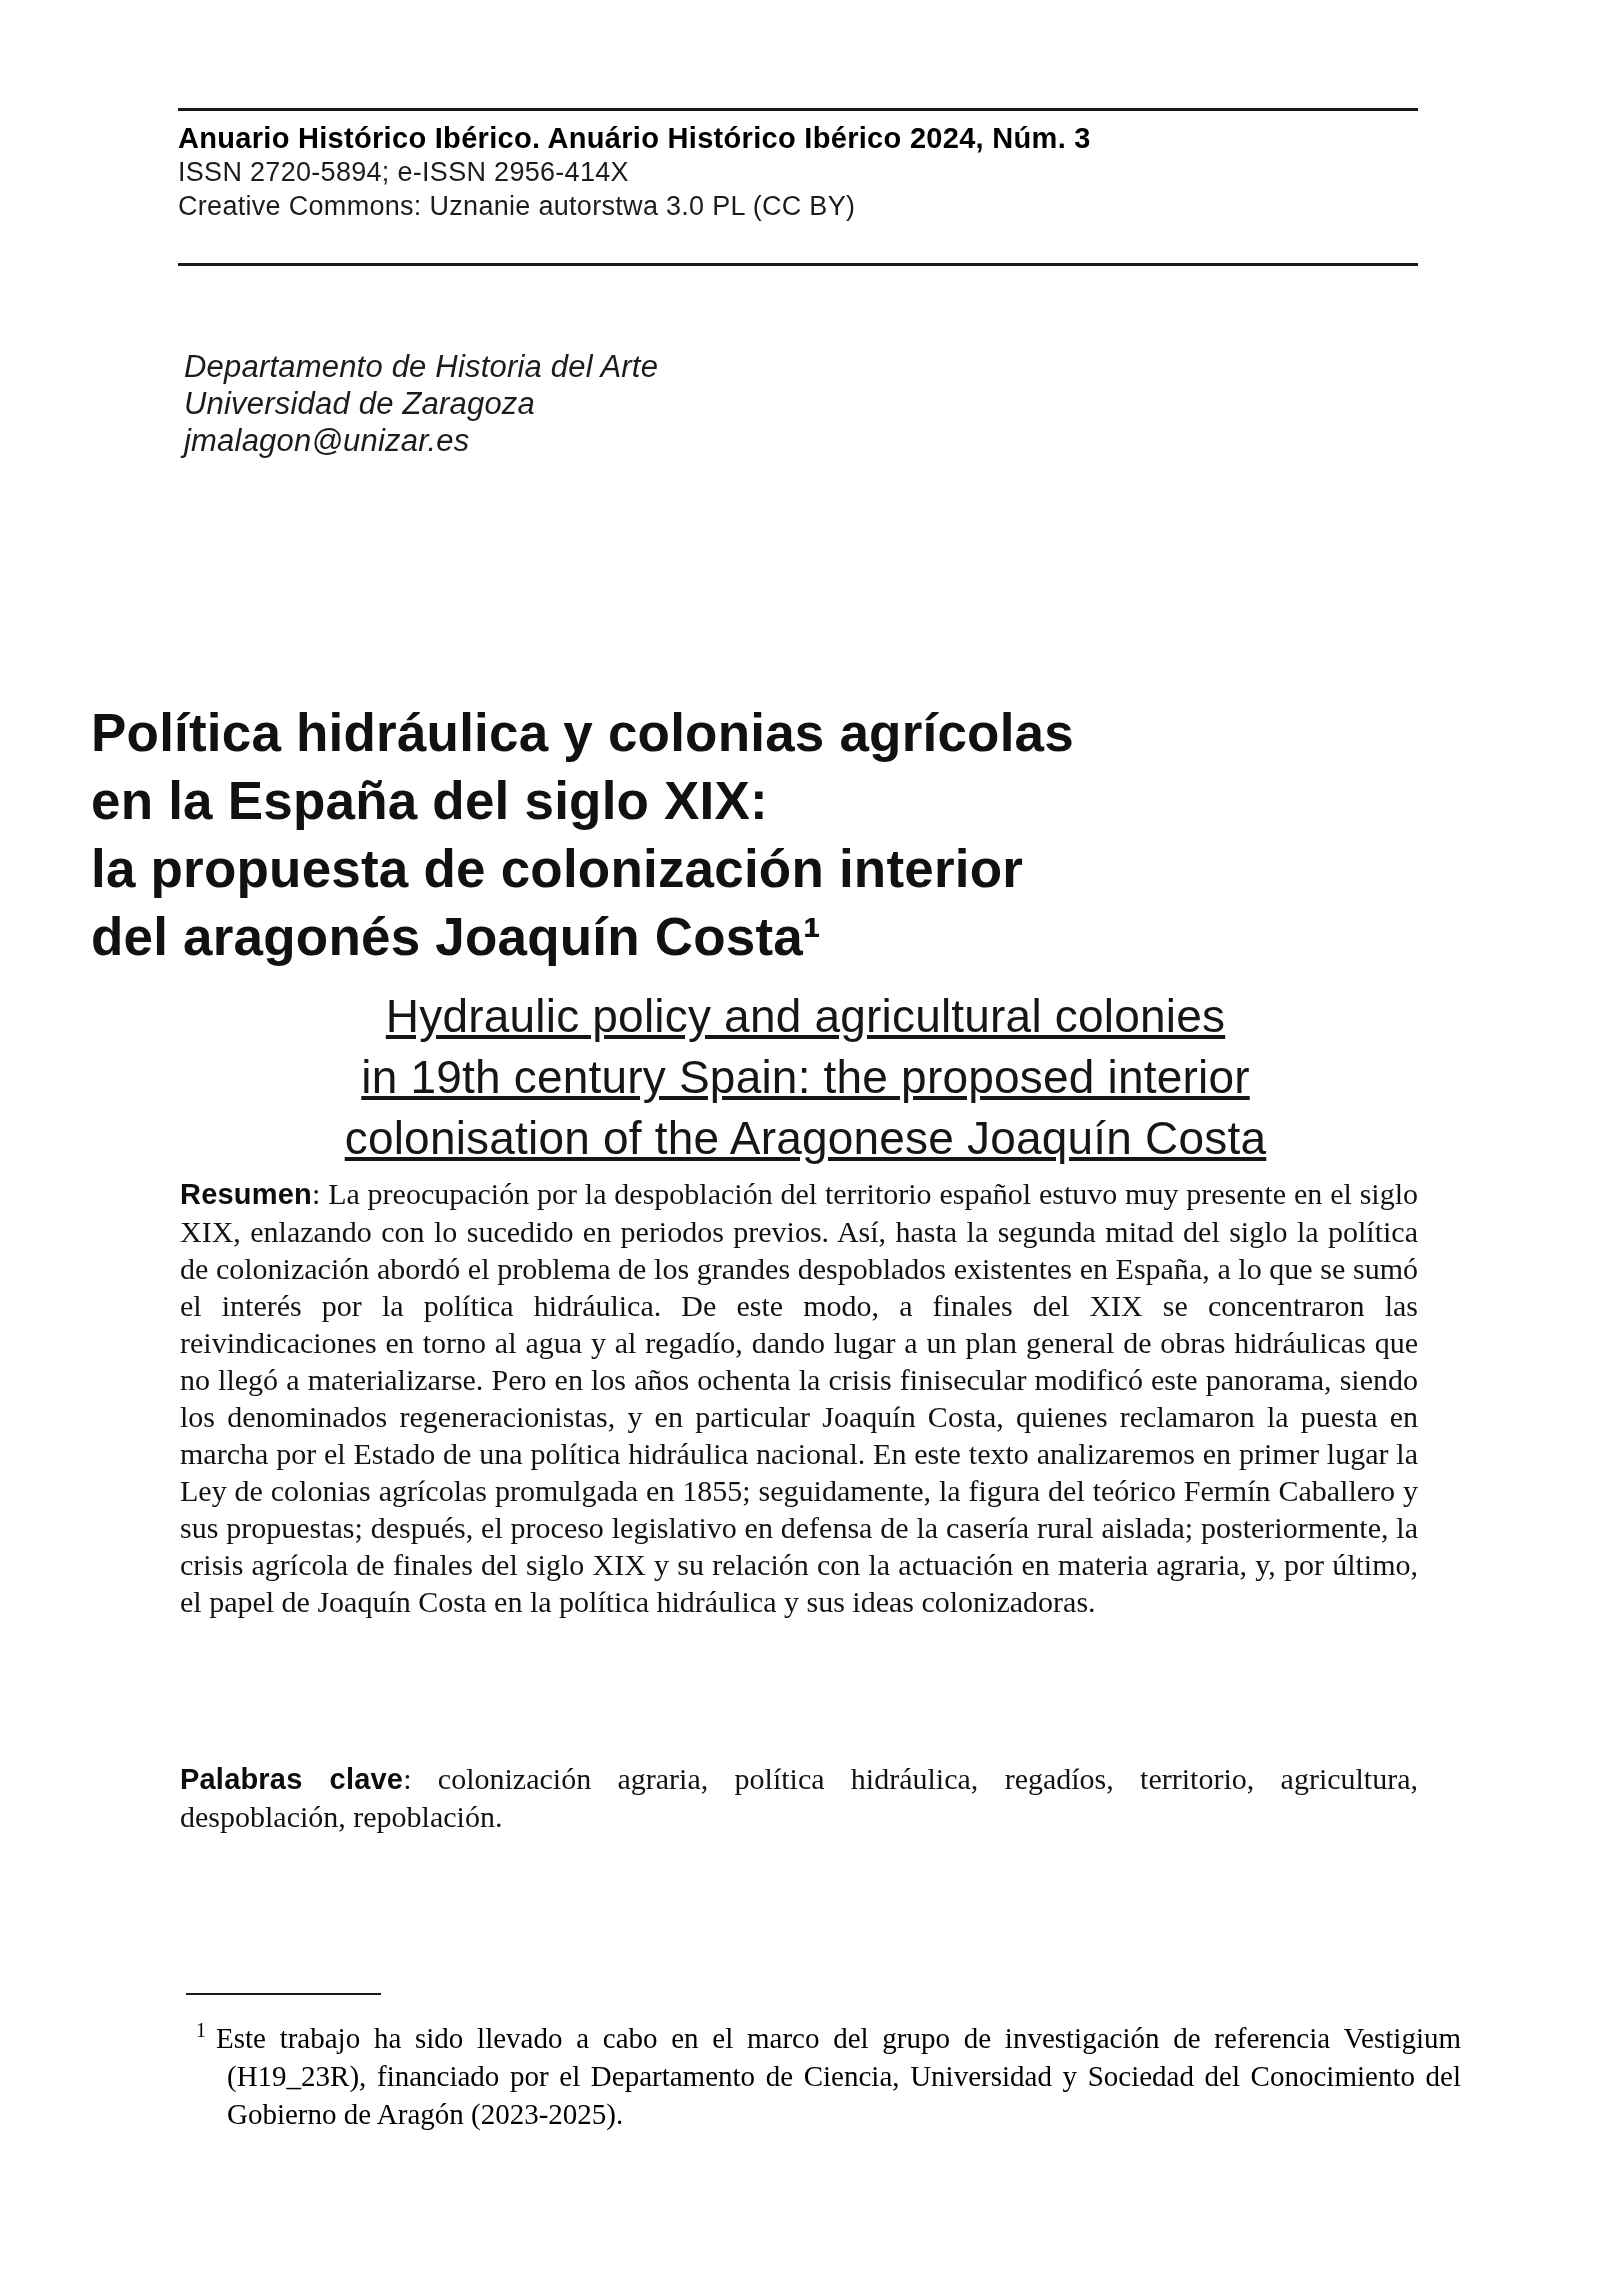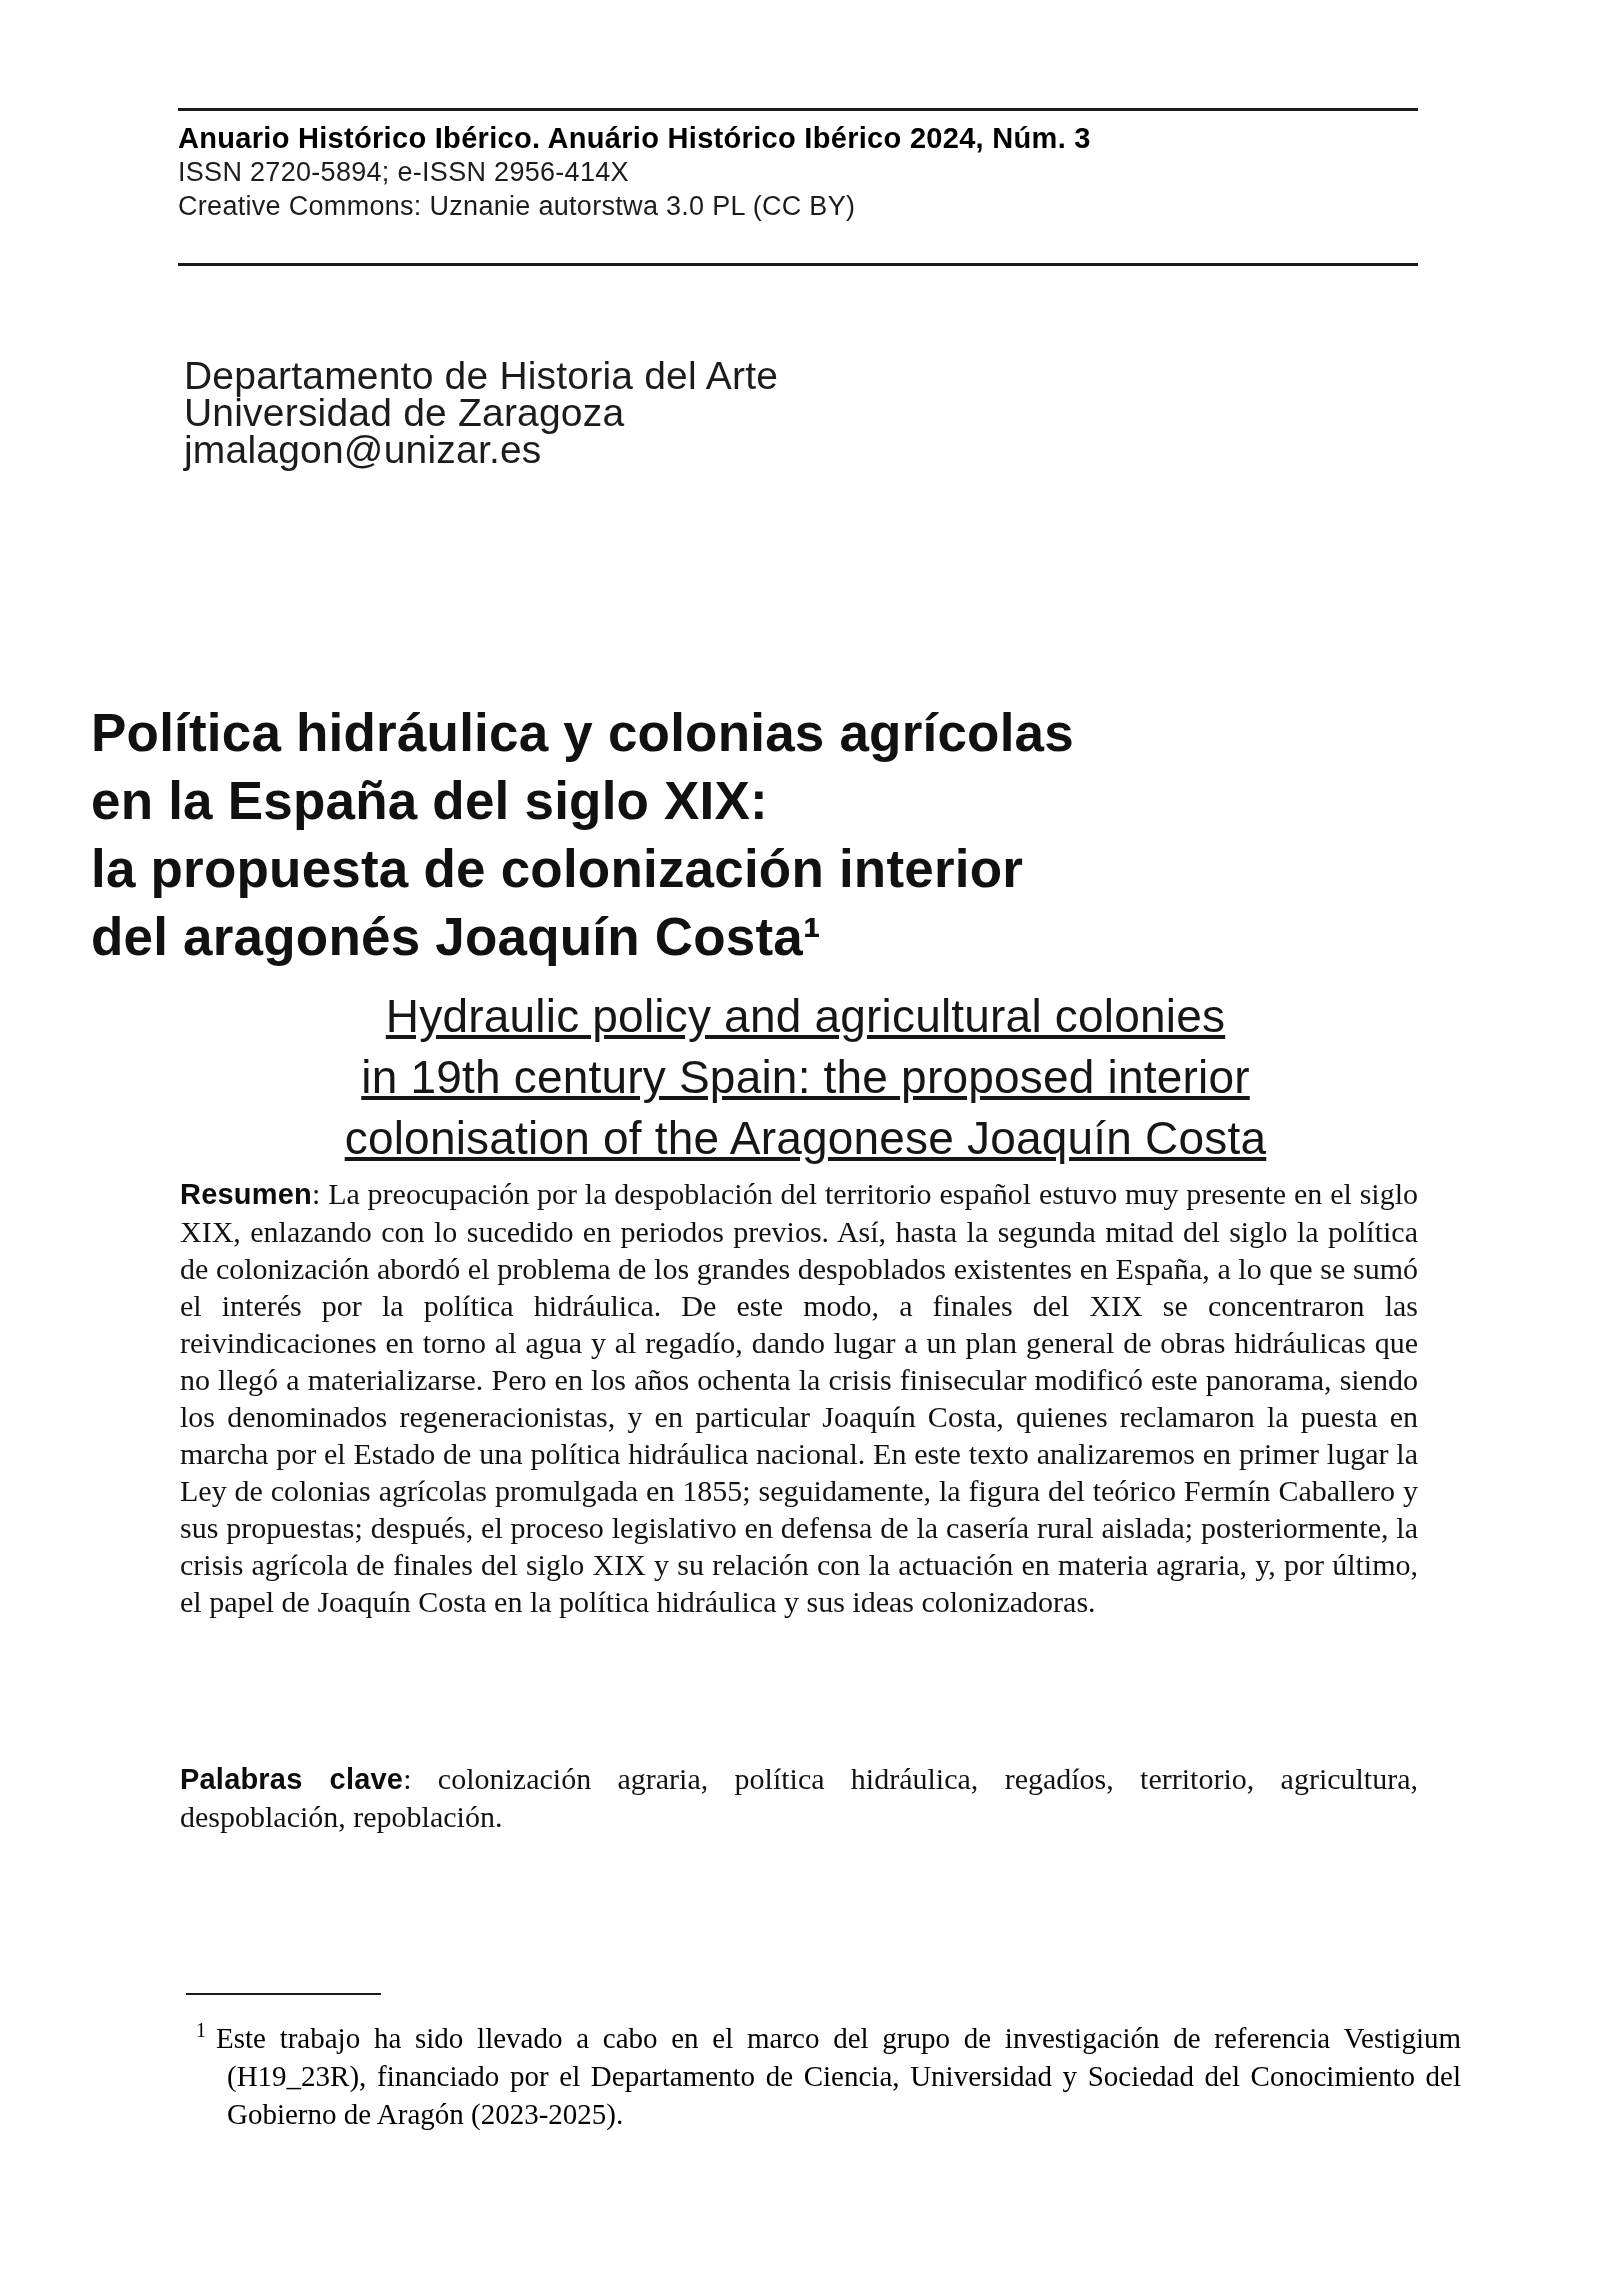--- a/index.html
+++ b/index.html
@@ -24,21 +24,21 @@
     color:#1c1c1c;
   }
   .journal-header .jline{line-height:34px;font-size:27px;letter-spacing:0.3px;white-space:nowrap;}
   .journal-header .jline.bold{font-size:29px;font-weight:700;color:#000;}
   .author-block{
     position:absolute;top:338px;left:184px;width:993px;
     font-family:"Liberation Sans","DejaVu Sans",sans-serif;
     color:#1c1c1c;
   }
   .author-name{font-size:40px;font-style:italic;line-height:50px;letter-spacing:0.2px;}
-  .author-info{margin-top:19px;font-size:39px;line-height:37px;letter-spacing:0.2px;}
+  .author-info{margin-top:10px;font-size:31px;line-height:37px;letter-spacing:0.2px;font-style:italic;}
   .title-es{
     position:absolute;top:663px;left:91px;width:1429px;
     text-align:left;white-space:pre-line;
     font-family:"Liberation Sans","DejaVu Sans",sans-serif;
     font-size:53px;font-weight:700;line-height:68px;color:#111;
     letter-spacing:0.2px;
   }
   .title-en{
     position:absolute;top:948px;left:91px;width:1429px;
     text-align:center;white-space:pre-line;

